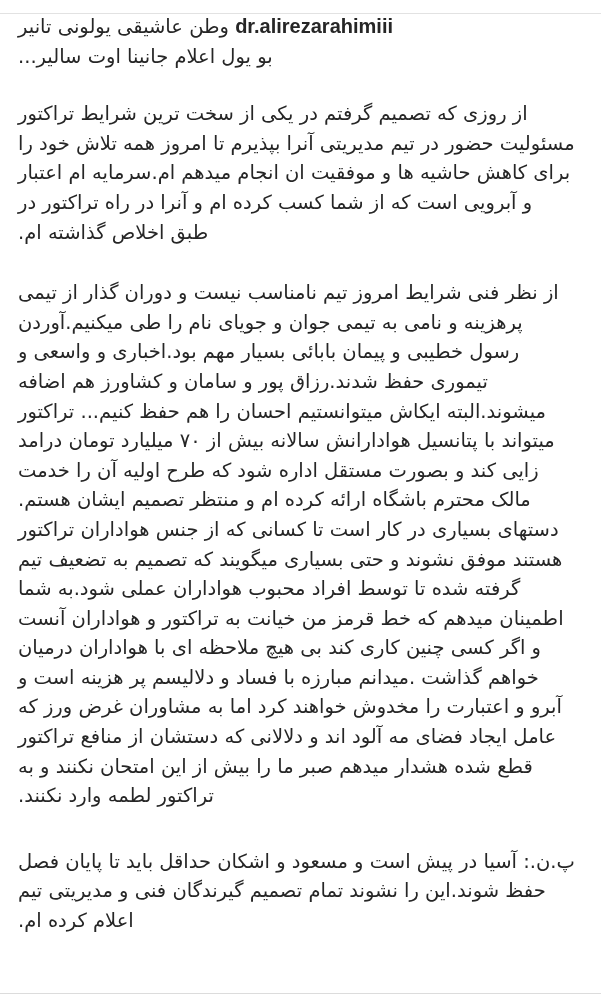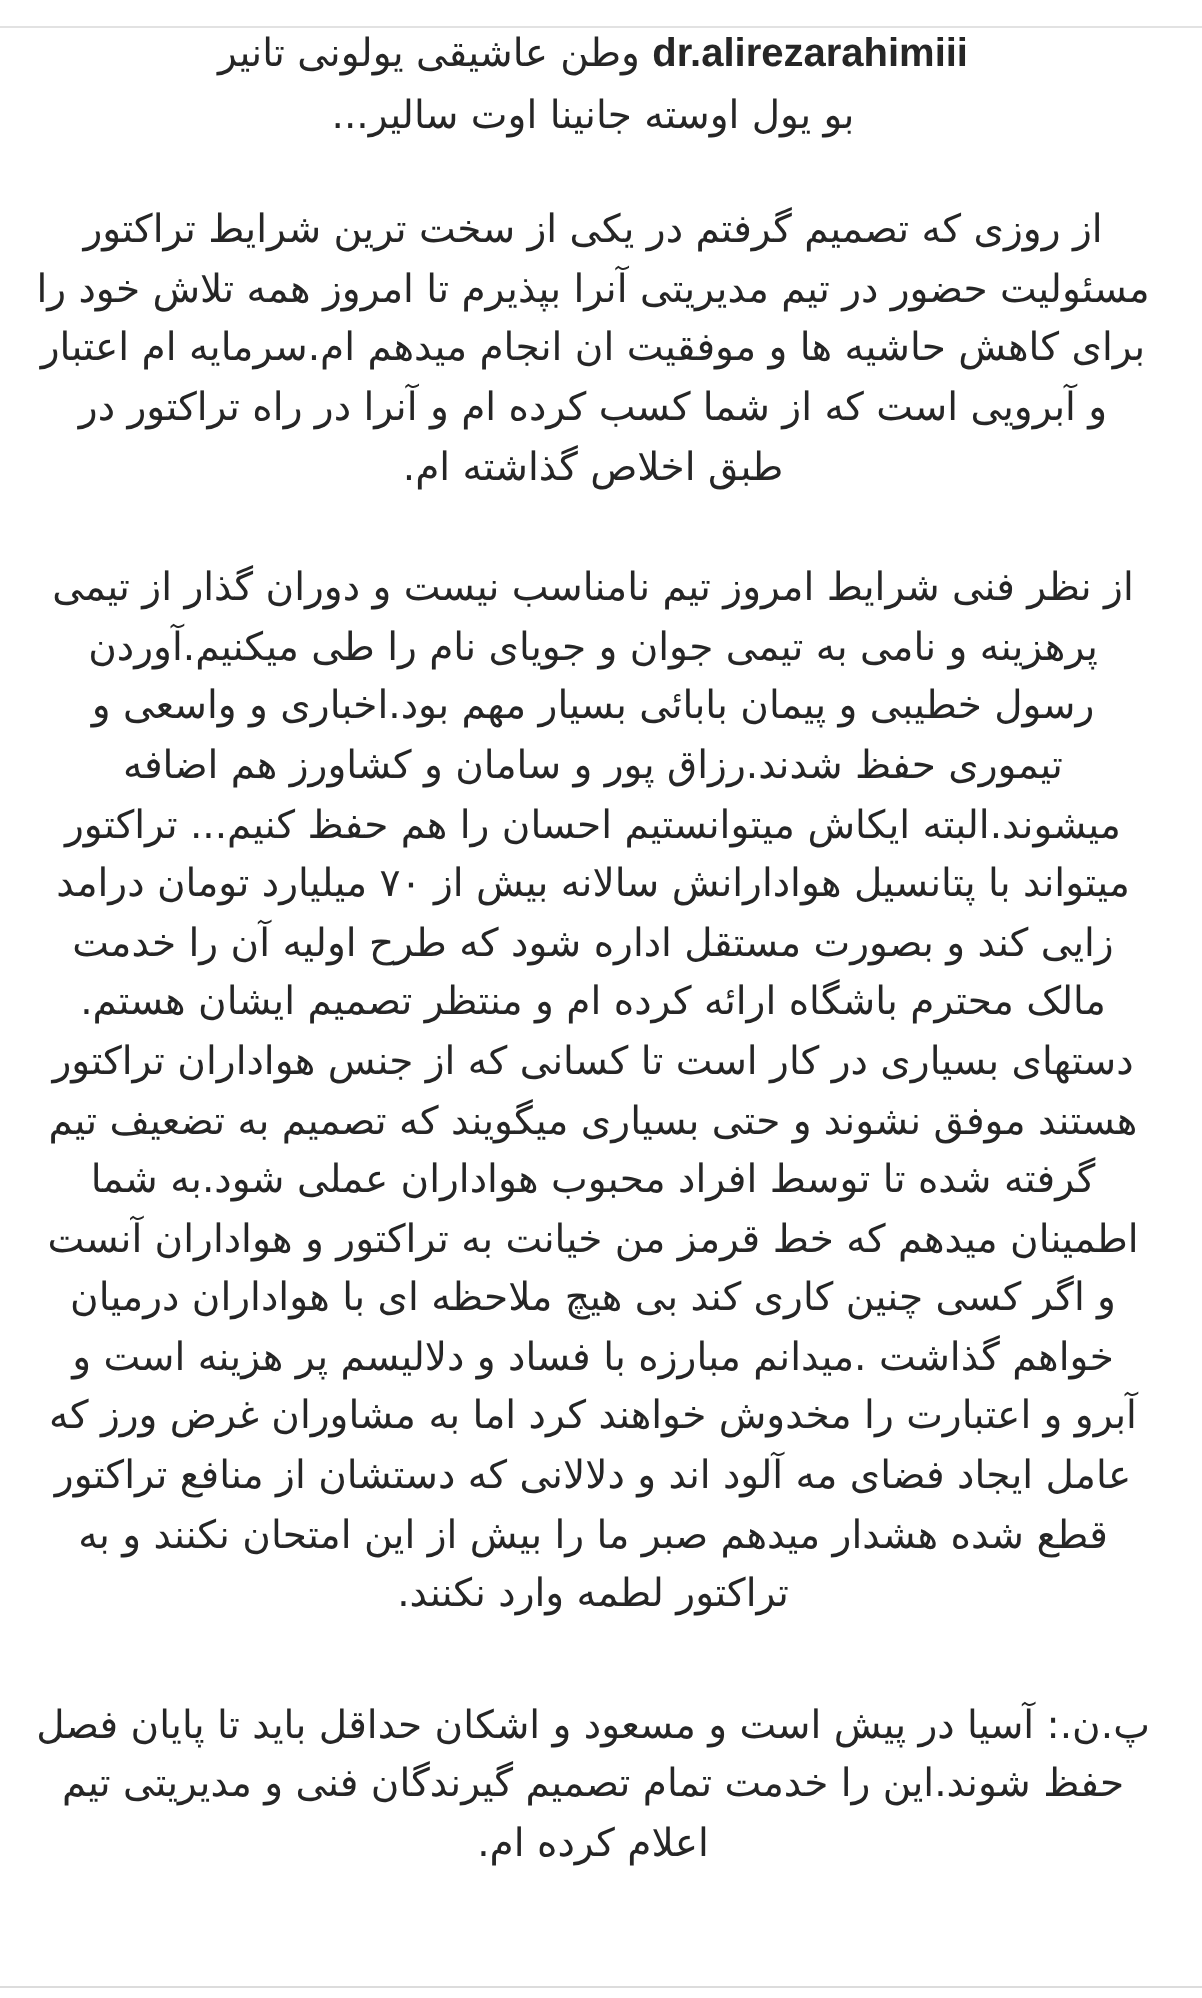--- a/index.html
+++ b/index.html
@@ -1,41 +1,41 @@
 <!DOCTYPE html>
 <html><head>
 <meta charset="utf-8">
 <style>
   html, body { margin:0; padding:0; background:#ffffff; }
   body { width:601px; height:999px; overflow:hidden; position:relative;
          font-family:"DejaVu Sans", sans-serif; color:#262626; }
   .top-rule { position:absolute; left:0; right:0; top:13px; height:1px; background:#e2e2e2; }
   .bottom-rule { position:absolute; left:0; right:0; top:993px; height:1px; background:#dcdcdc; }
-  .caption { position:absolute; left:18px; right:26px; top:12px; direction:rtl; text-align:center;
+  .caption { position:absolute; left:18px; right:26px; top:12px; direction:rtl; text-align:left;
              font-size:19.5px; line-height:29.6px; }
   .caption p { margin:0; }
   .username { font-weight:bold; font-family:"Liberation Sans", sans-serif; font-size:20px;
               color:#262626; direction:ltr; unicode-bidi:isolate; }
   .gap1 { height:28px; }
   .gap2 { height:31px; }
   .gap3 { height:36px; }
 </style>
 </head>
 <body>
 
 <div class="top-rule"></div>
 
 <div class="caption">
   <p>
     <span class="username">dr.alirezarahimiii</span>
     <span>وطن عاشیقی یولونی تانیر</span>
   </p>
-  <p>بو یول اوسته جانینا اوت سالیر...</p>
+  <p>بو یول اعلام جانینا اوت سالیر...</p>
   <div class="gap1"></div>
   <p>از روزی که تصمیم گرفتم در یکی از سخت ترین شرایط تراکتور مسئولیت حضور در تیم مدیریتی آنرا بپذیرم تا امروز همه تلاش خود را برای کاهش حاشیه ها و  موفقیت ان انجام میدهم ام.سرمایه ام اعتبار و آبرویی است که از شما کسب کرده ام و آنرا در راه تراکتور در طبق اخلاص گذاشته ام.</p>
   <div class="gap2"></div>
   <p>از نظر فنی شرایط امروز تیم نامناسب نیست و دوران گذار از تیمی پرهزینه و نامی به تیمی جوان و جویای نام را طی میکنیم.آوردن رسول خطیبی و پیمان بابائی بسیار مهم بود.اخباری و واسعی و تیموری حفظ شدند.رزاق پور و سامان و کشاورز هم اضافه میشوند.البته ایکاش میتوانستیم احسان را هم حفظ کنیم... تراکتور میتواند با پتانسیل هوادارانش سالانه بیش از ۷۰ میلیارد تومان درامد زایی کند و بصورت مستقل اداره شود که طرح اولیه آن را خدمت مالک محترم باشگاه ارائه کرده ام و منتظر تصمیم ایشان هستم.</p>
   <p>دستهای بسیاری در کار است تا  کسانی که از جنس هواداران تراکتور هستند موفق نشوند و حتی بسیاری  میگویند که تصمیم به تضعیف تیم گرفته شده تا توسط افراد محبوب  هواداران عملی شود.به شما اطمینان میدهم که خط قرمز من خیانت به تراکتور و هواداران آنست و اگر کسی چنین کاری کند بی هیچ ملاحظه ای با هواداران درمیان خواهم گذاشت .میدانم مبارزه با فساد و دلالیسم پر هزینه است و آبرو و اعتبارت را مخدوش خواهند کرد اما به مشاوران غرض ورز که عامل ایجاد فضای مه آلود اند و دلالانی که دستشان از منافع تراکتور قطع شده هشدار میدهم صبر ما را بیش از این امتحان نکنند و  به تراکتور لطمه وارد نکنند.</p>
   <div class="gap3"></div>
-  <p>پ.ن.: آسیا در پیش است و مسعود و اشکان حداقل باید تا پایان فصل حفظ شوند.این را خدمت تمام تصمیم گیرندگان فنی و مدیریتی تیم اعلام کرده ام.</p>
+  <p>پ.ن.: آسیا در پیش است و مسعود و اشکان حداقل باید تا پایان فصل حفظ شوند.این را نشوند تمام تصمیم گیرندگان فنی و مدیریتی تیم اعلام کرده ام.</p>
 </div>
 
 <div class="bottom-rule"></div>
 
 </body></html>

